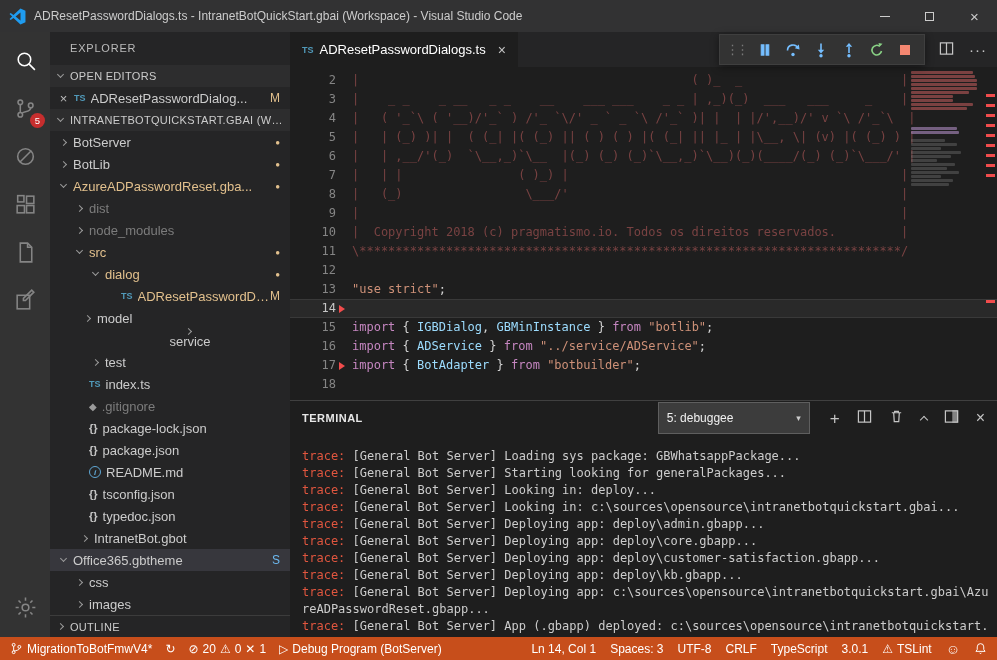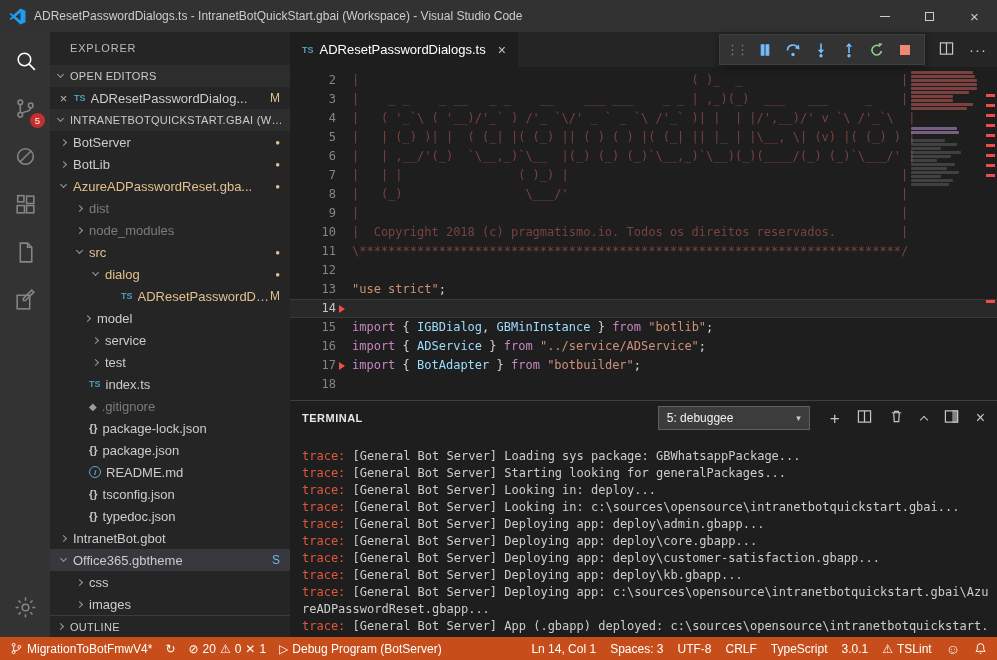--- a/index.html
+++ b/index.html
@@ -97,21 +97,21 @@
   .mm-keyword{background:rgba(175,140,195,.6)}
   .mm-empty{background:transparent}
   .mm-extra{background:rgba(170,170,170,.25)}
   .overview-ruler{position:absolute;top:0;right:0;width:14px;height:100%}
   .ov-mark{position:absolute;right:2px;width:9px;height:3px;background:var(--error_mark,#F14C4C)}
 
   
   .panel{height:237px;flex:none;border-top:1px solid rgba(128,128,128,.35);display:flex;flex-direction:column;background:#1E1E1E}
   .panel-header{height:34px;flex:none;display:flex;align-items:center;padding:0 12px}
   .panel-tab{font-size:11px;letter-spacing:.5px;color:#E7E7E7;font-weight:bold}
-  .term-select{margin-left:auto;background:#3C3C3C;border:1px solid #5F5F5F;color:#F0F0F0;font-size:12px;height:24px;
+  .term-select{margin-left:auto;background:#3C3C3C;border:1px solid #5F5F5F;color:#F0F0F0;font-size:12px;height:32px;
     display:flex;align-items:center;padding:0 8px;width:152px}
   .caret{margin-left:auto;font-size:9px;color:#CCCCCC}
   .panel-icons{display:flex;align-items:center;gap:17px;margin-left:20px;color:#C5C5C5}
   .panel-icons svg{width:15px;height:15px;stroke:currentColor;fill:none;stroke-width:1.3}
   .plus-glyph{font-size:17px;line-height:1}
   .chev2{width:6px;height:6px;border-left:1.5px solid #C5C5C5;border-top:1.5px solid #C5C5C5;transform:rotate(45deg);
     display:inline-block;margin-top:3px}
   .x-glyph{font-size:16px;line-height:1}
   .term-content{flex:1;overflow:hidden;padding:13px 4px 0 12px;font-family:"DejaVu Sans Mono",monospace;font-size:12px;
     line-height:17px;color:#CCCCCC}
@@ -255,21 +255,21 @@
           <div class="tree-row" style="padding-left: 56px;">
             <span class="chev hidden"></span>
             <span class="fi ts-icon">TS</span>
             <span class="tree-label label-ell modified">ADResetPasswordDial...</span>
             <span class="deco m">M</span>
           </div>
           <div class="tree-row" style="padding-left: 32px;">
             <span class="chev right"></span>
             <span class="tree-label label-ell normal">model</span>
           </div>
-          <div class="tree-row" style="padding-left: 40px;">
+          <div class="tree-row" style="padding-left: 40px; flex-direction: column;">
             <span class="chev right"></span>
             <span class="tree-label label-ell normal">service</span>
           </div>
           <div class="tree-row" style="padding-left: 40px;">
             <span class="chev right"></span>
             <span class="tree-label label-ell normal">test</span>
           </div>
           <div class="tree-row" style="padding-left: 24px;">
             <span class="chev hidden"></span>
             <span class="fi ts-icon">TS</span>
@@ -298,21 +298,21 @@
           <div class="tree-row" style="padding-left: 24px;">
             <span class="chev hidden"></span>
             <span class="fi braces-icon">{}</span>
             <span class="tree-label label-ell normal">tsconfig.json</span>
           </div>
           <div class="tree-row" style="padding-left: 24px;">
             <span class="chev hidden"></span>
             <span class="fi braces-icon">{}</span>
             <span class="tree-label label-ell normal">typedoc.json</span>
           </div>
-          <div class="tree-row" style="padding-left: 8px;">
+          <div class="tree-row" style="padding-left: 13px; margin-left: 16px;">
             <span class="chev right"></span>
             <span class="tree-label label-ell normal">IntranetBot.gbot</span>
           </div>
           <div class="tree-row selected" style="padding-left: 8px;">
             <span class="chev down"></span>
             <span class="tree-label label-ell normal">Office365.gbtheme</span>
             <span class="deco s">S</span>
           </div>
           <div class="tree-row" style="padding-left: 24px;">
             <span class="chev right"></span>

